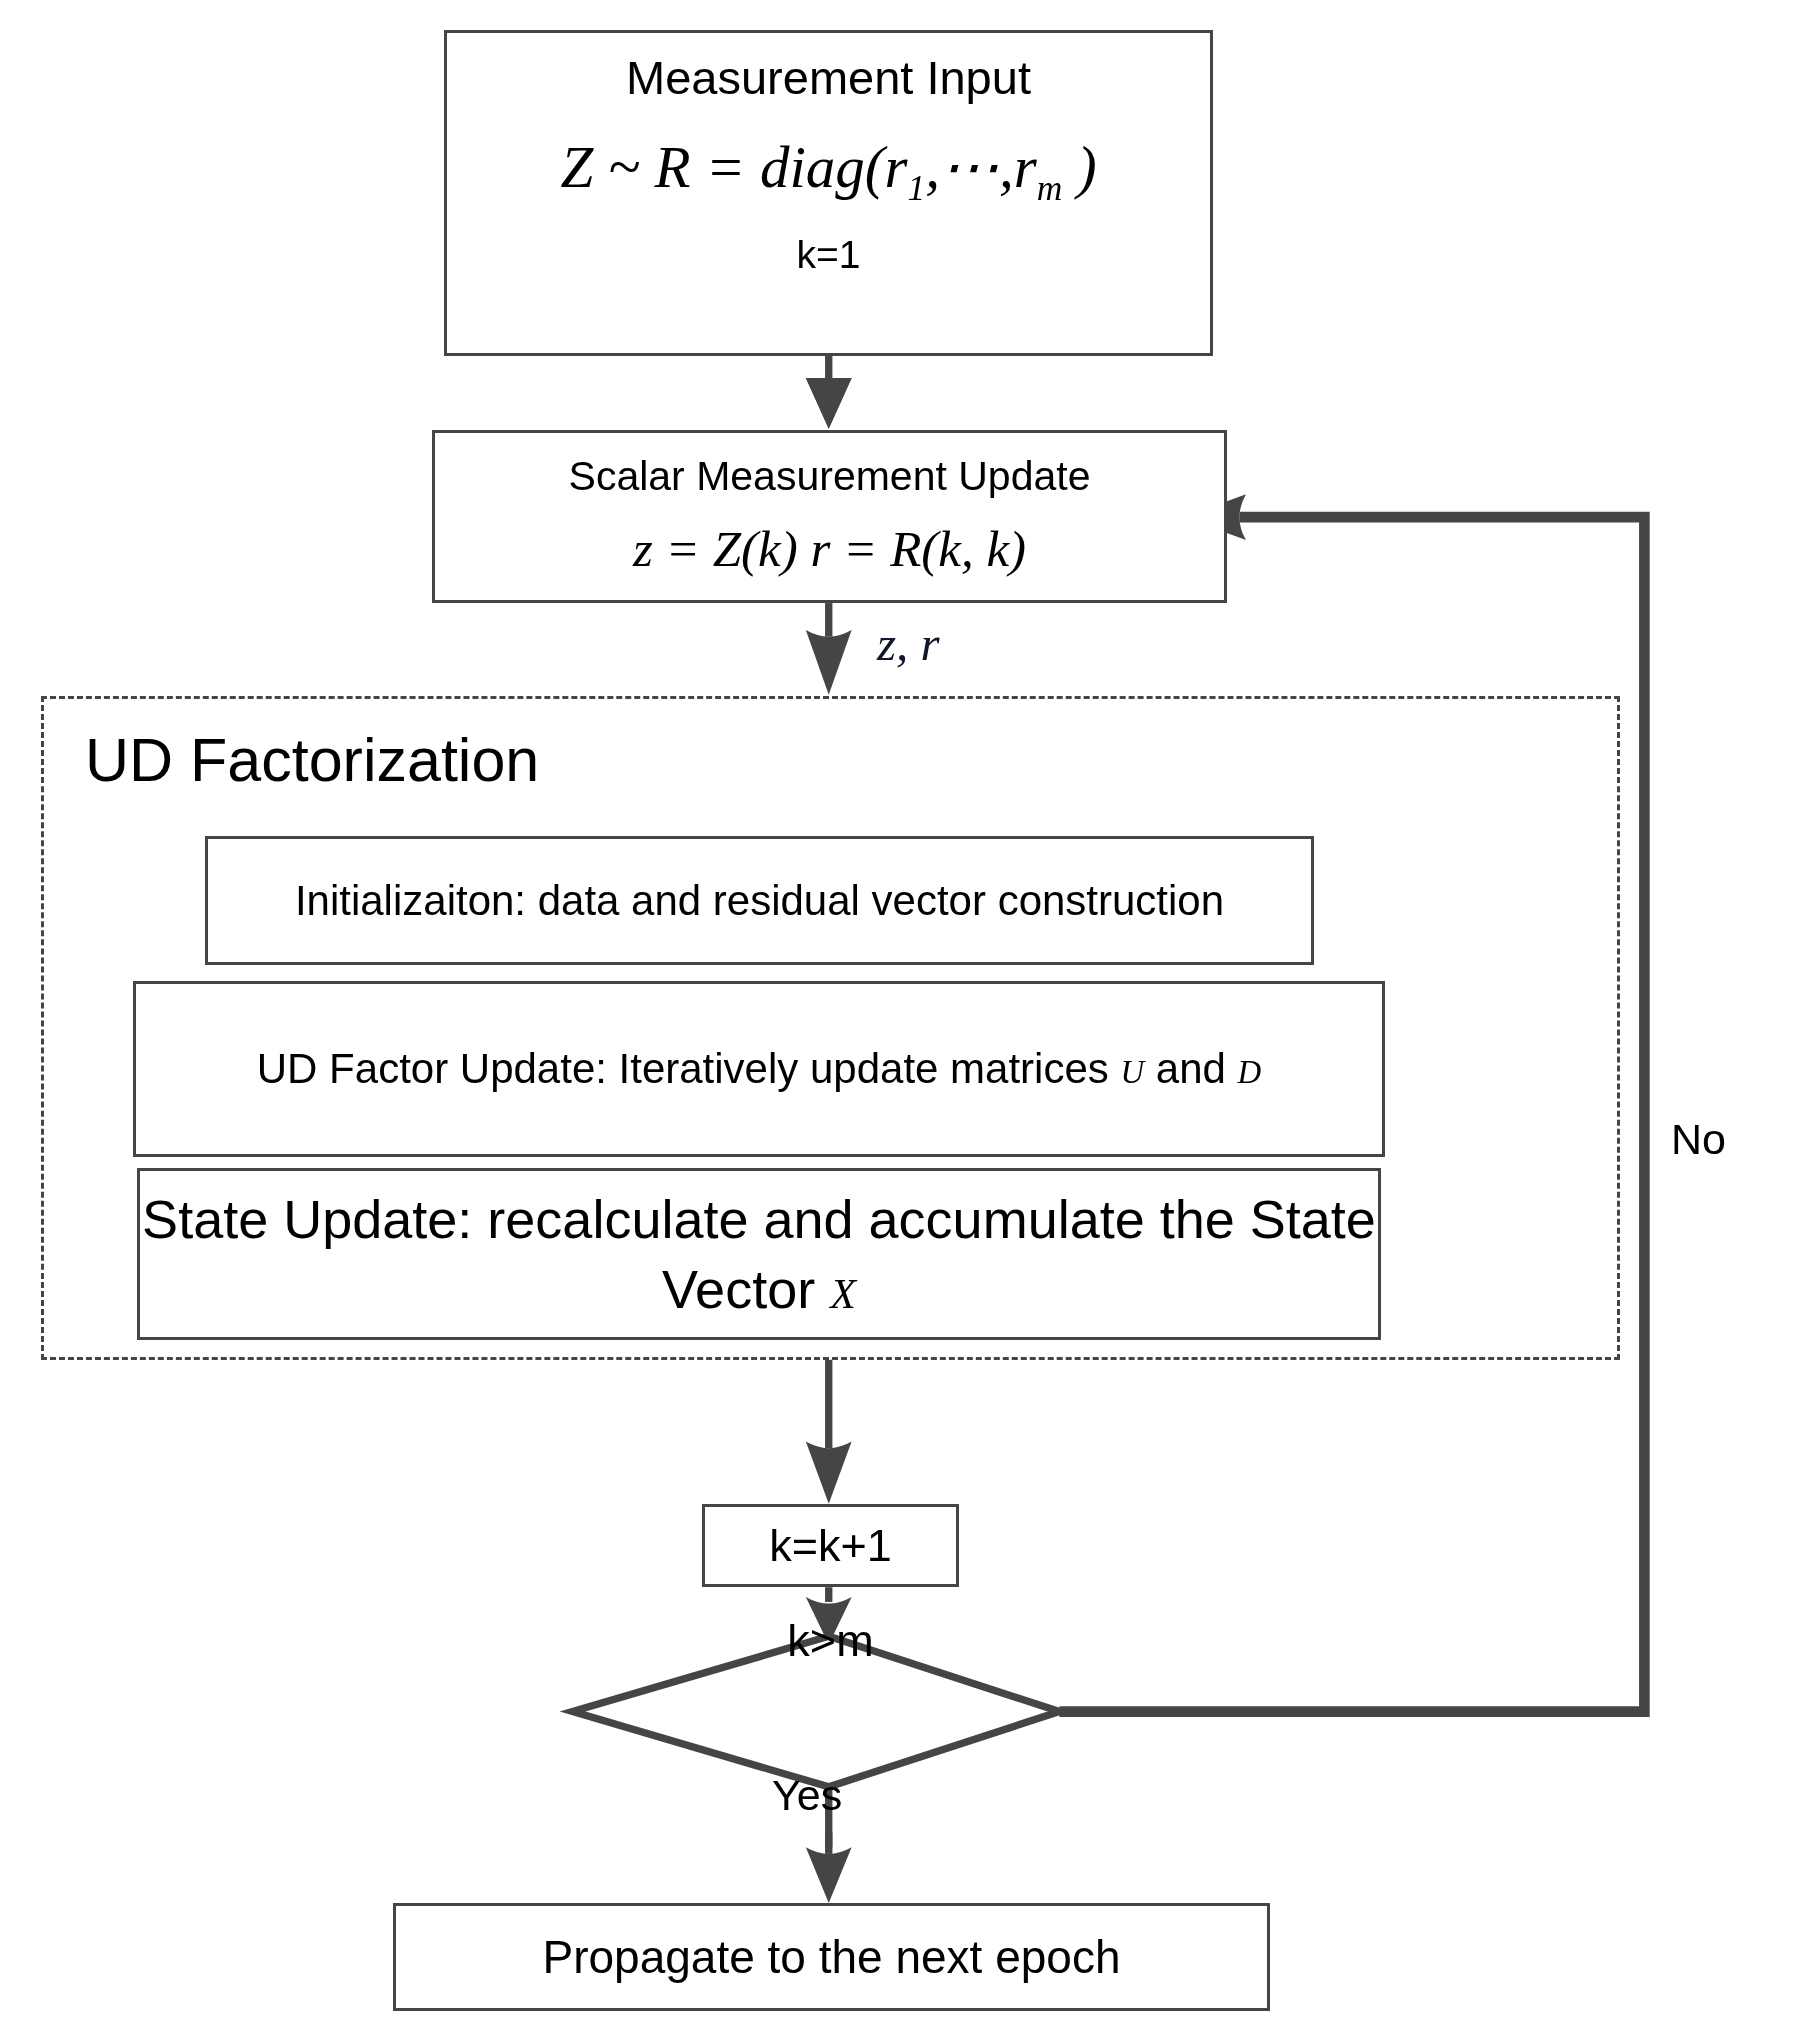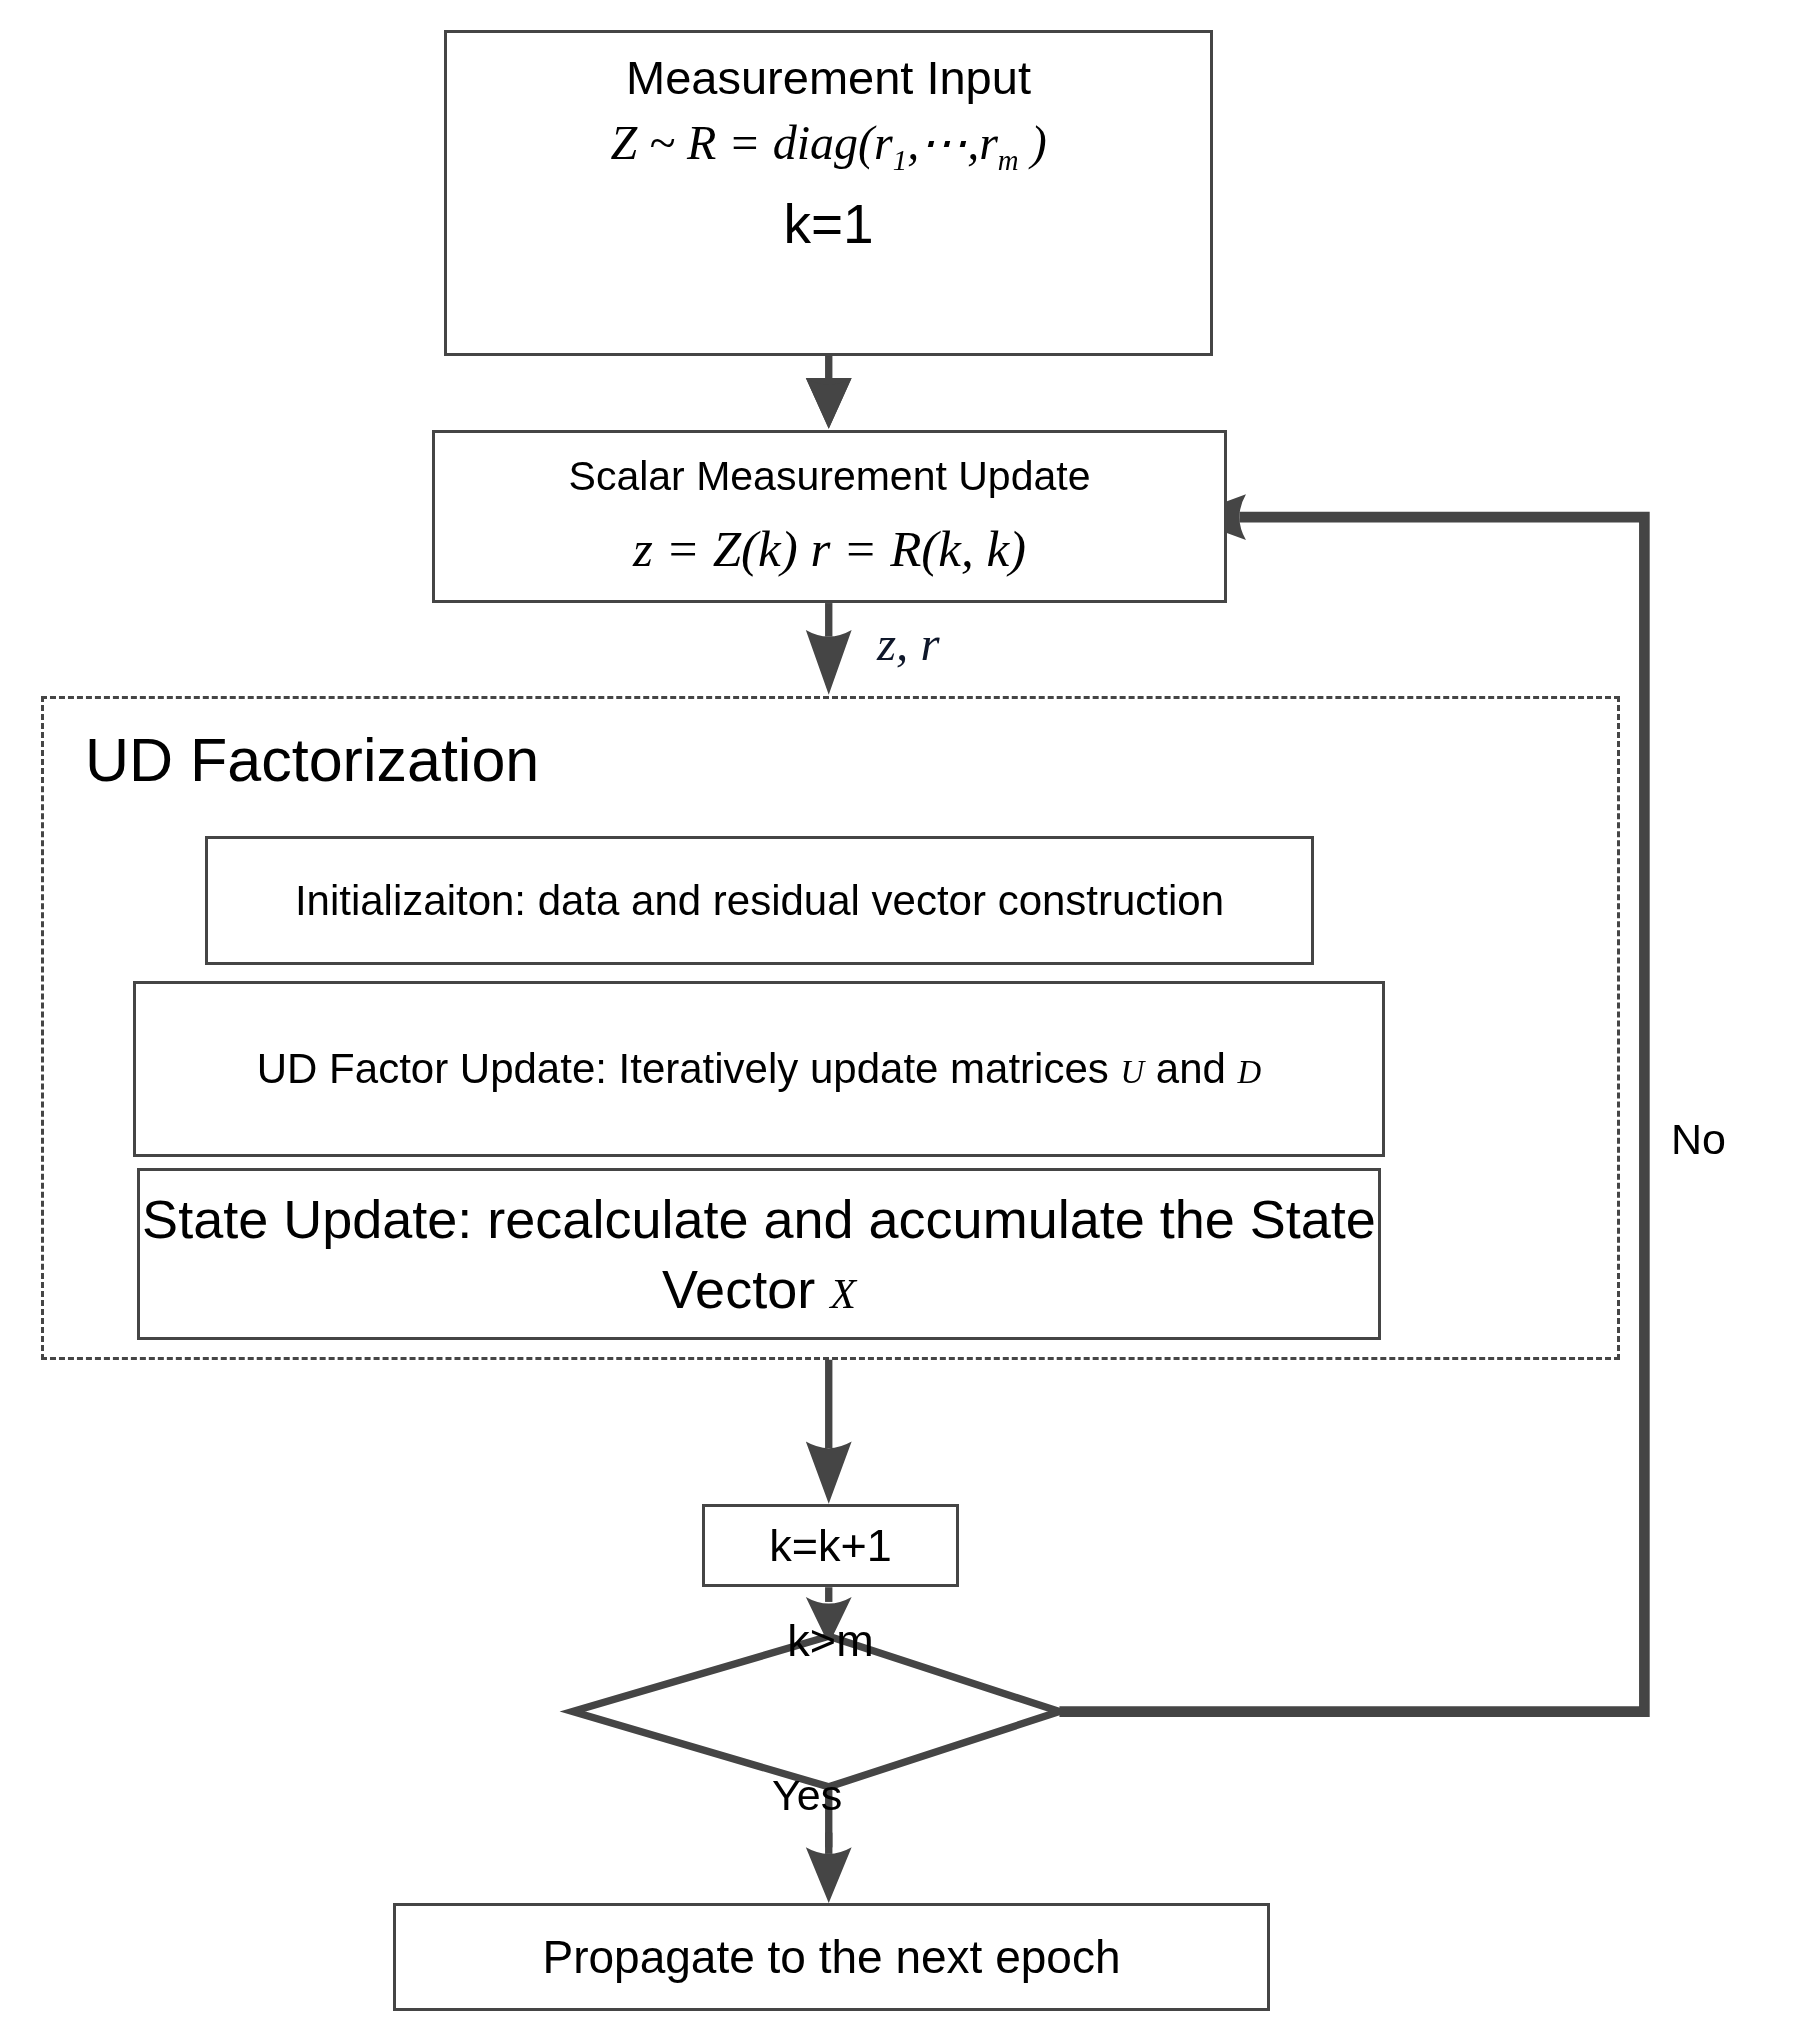--- a/index.html
+++ b/index.html
@@ -50,33 +50,33 @@
     width: 769px; height: 326px;
     padding: 11.5px 14.7px;
     justify-content: flex-start;
   }
   #measurement-input-title {
     font-size: 47px;
     line-height: 1.15;
     margin-top: 6.5px;
   }
   #measurement-input-formula {
-    font-size: 48px;
+    font-size: 59px;
     line-height: 1.1;
-    margin-top: 12px;
+    margin-top: 30px;
     white-space: nowrap;
   }
   #measurement-input-formula .sub {
     font-size: 0.60em;
     vertical-align: sub;
     font-style: italic;
   }
   #measurement-input-k {
-    font-size: 55px;
-    margin-top: 16px;
+    font-size: 39px;
+    margin-top: 26px;
   }
   
   #scalar-extract-box {
     left: 432px; top: 430px;
     width: 795px; height: 173px;
     padding: 8.2px 13px;
     justify-content: center;
   }
   #scalar-extract-title {
     font-size: 41px;

